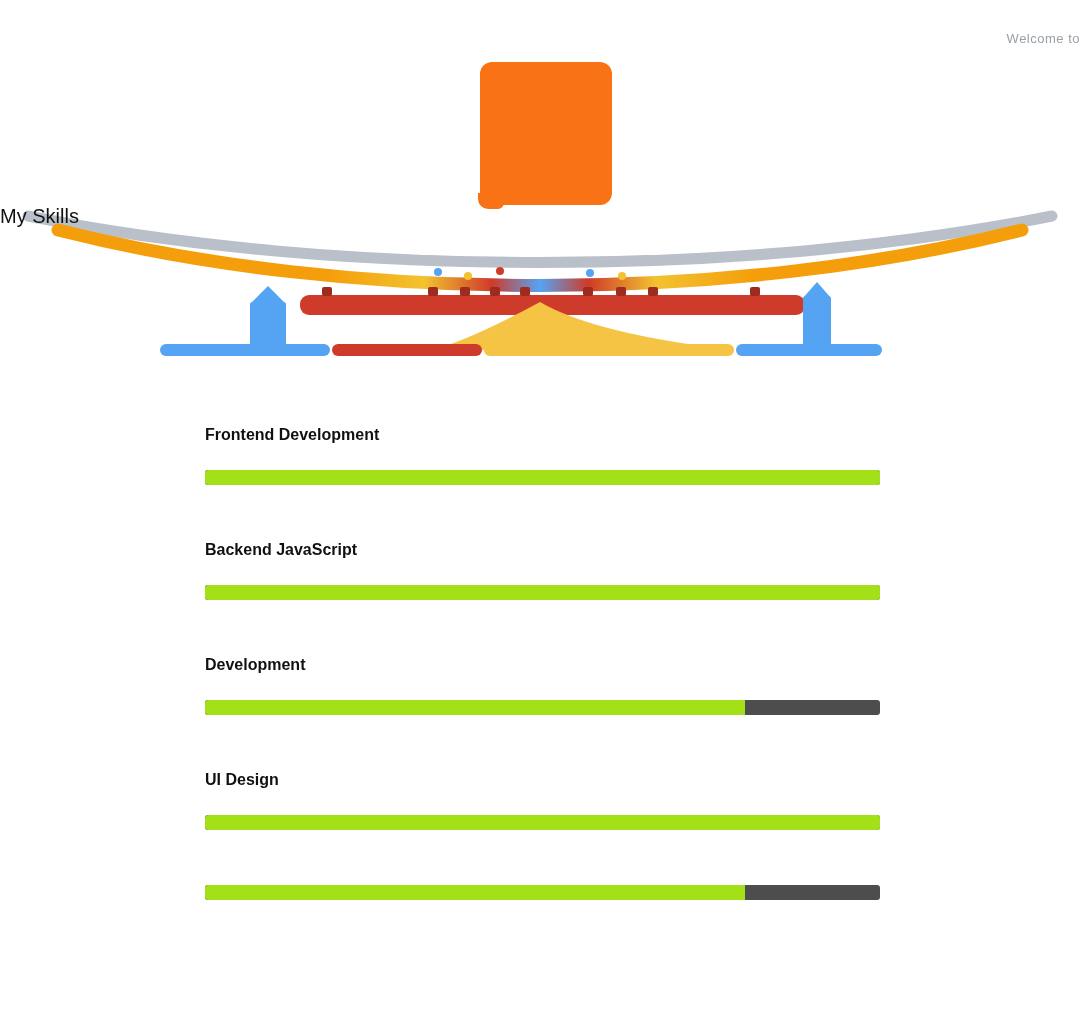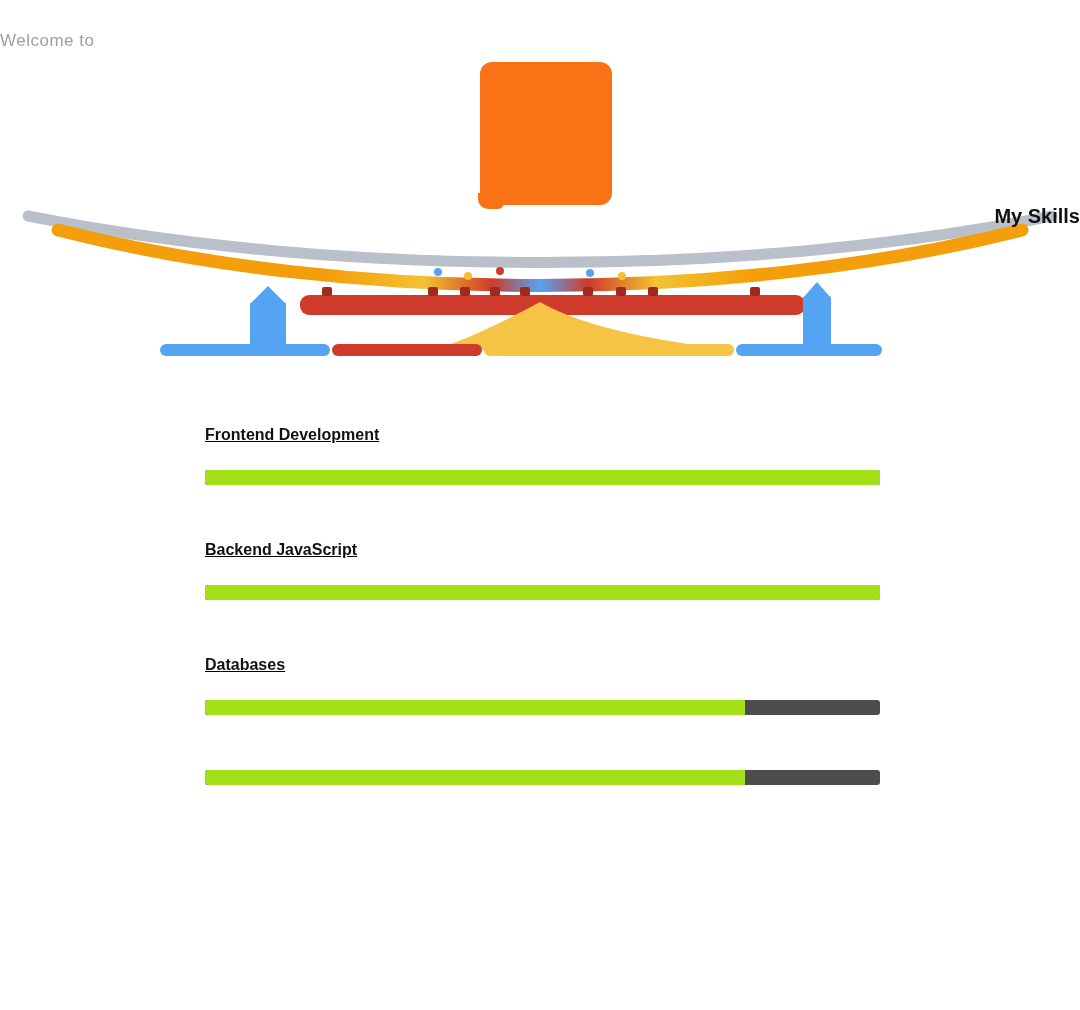--- a/index.html
+++ b/index.html
@@ -24,22 +24,22 @@
     background: var(--page-bg);
     font-family: "Liberation Sans", sans-serif;
     position: relative;
     overflow: hidden;
   }
   .hero-caption {
     position: absolute;
     top: 31px;
     left: 0;
     width: 1080px;
-    text-align: left;
-    font-size: 17px;
+    text-align: right;
+    font-size: 13px;
     color: var(--caption-text);
     letter-spacing: 0.5px;
   }
   .logo-block {
     position: absolute;
     top: 62px;
     left: 480px;
     width: 132px;
     height: 143px;
     background: var(--logo);
@@ -52,23 +52,23 @@
     width: 26px;
     height: 16px;
     background: var(--logo);
     border-radius: 0 0 6px 10px;
   }
   .page-title {
     position: absolute;
     top: 205px;
     left: 0;
     width: 1080px;
-    text-align: right;
+    text-align: left;
     font-size: 20px;
-    font-weight: 700;
+    font-weight: 400;
     color: var(--label-text);
     z-index: 3;
   }
   .banner {
     position: absolute;
     top: 200px;
     left: 0;
     width: 1080px;
     height: 170px;
     z-index: 1;
@@ -77,21 +77,21 @@
   .stop-gd { stop-color: var(--band-gold); }
   .stop-rd { stop-color: var(--deck-red); }
   .stop-bl { stop-color: var(--accent-blue); }
   .skills {
     position: absolute;
     top: 425px;
     left: 205px;
     width: 675px;
     z-index: 2;
   }
-  .skill { margin-bottom: 55px; text-decoration: underline; }
+  .skill { margin-bottom: 55px; }
   .skill-label {
     font-size: 16px;
     font-weight: 700;
     color: var(--label-text);
     height: 19px;
     line-height: 19px;
   }
   .skill-track {
     margin-top: 26px;
     width: 675px;
@@ -193,26 +193,32 @@
   </div>
 
   <div class="skill">
     <div class="skill-label">Backend JavaScript</div>
     <div class="skill-track">
       <div class="skill-fill" style="width: 100%;"></div>
     </div>
   </div>
 
   <div class="skill">
-    <div class="skill-label">Databases</div>
+    <div class="skill-label">Development</div>
     <div class="skill-track">
       <div class="skill-fill" style="width: 80%;"></div>
     </div>
   </div>
 
+  <div class="skill">
+    <div class="skill-label">UI Design</div>
+    <div class="skill-track">
+      <div class="skill-fill" style="width: 100%;"></div>
+    </div>
+  </div>
 
   <div class="skill">
     <div class="skill-track">
       <div class="skill-fill" style="width: 80%;"></div>
     </div>
   </div>
 </div>
   </section>
 
 </main>

